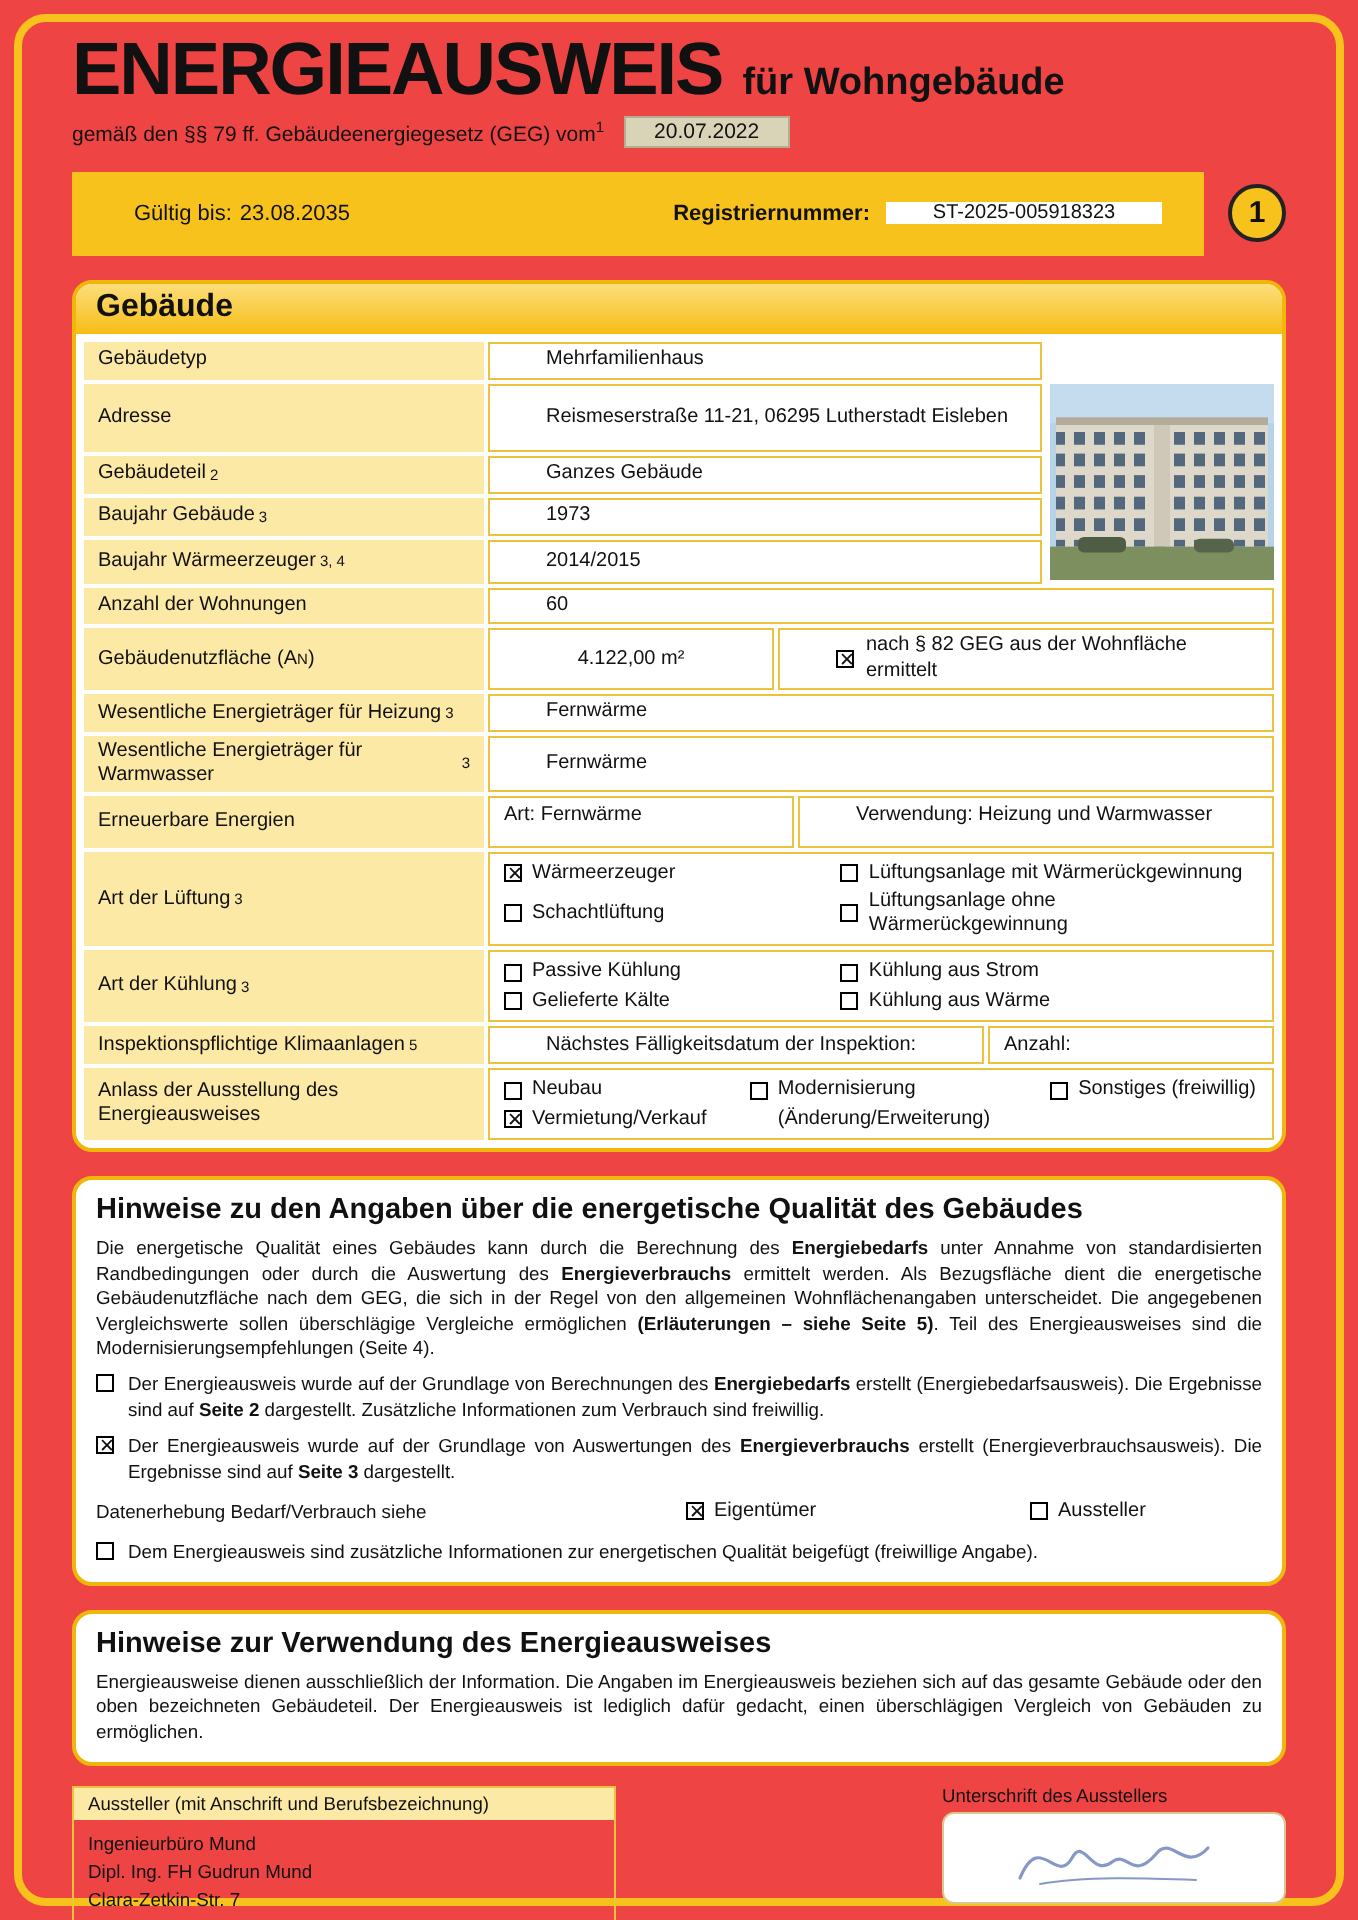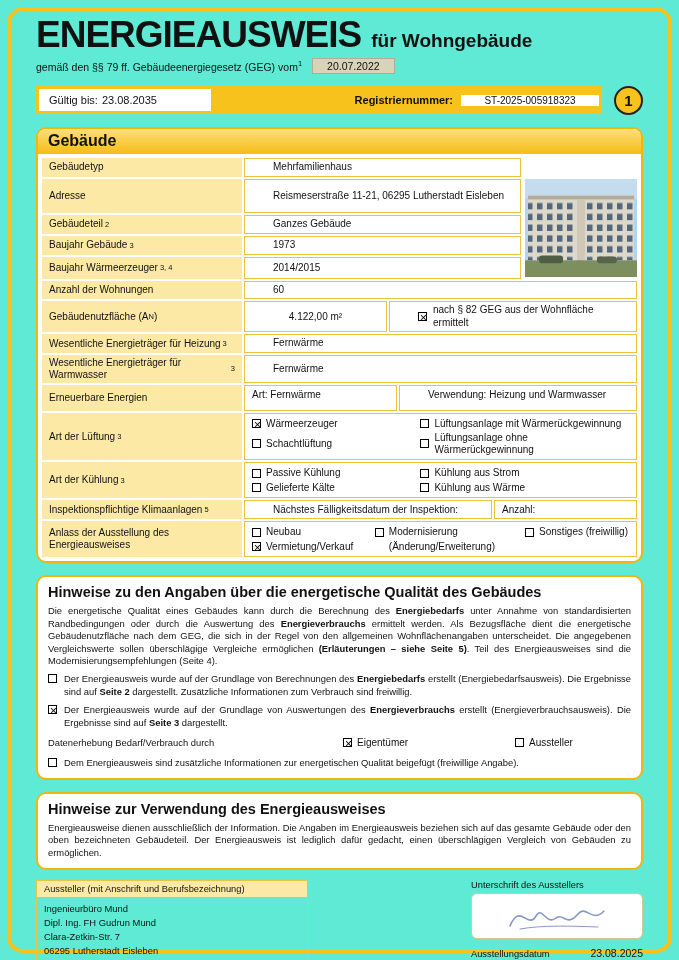--- a/index.html
+++ b/index.html
@@ -5,35 +5,35 @@
   :root{
     --gold:#F8C21D;
     --gold-deep:#F0B70A;
     --lt:#FCE9A6;
     --bd:#EDC23C;
     --ink:#111;
   }
   *{box-sizing:border-box;margin:0;padding:0;}
   html,body{background:#fff;}
   body{width:679px;height:960px;font-family:"Liberation Sans","DejaVu Sans",sans-serif;color:var(--ink);}
-  .page{position:relative;width:679px;height:960px;overflow:hidden;background:#5eead4;}
+  .page{position:relative;width:679px;height:960px;overflow:hidden;background:#ef4444;}
   .frame{position:absolute;inset:7px;border:4px solid var(--gold);border-radius:16px;pointer-events:none;}
   .content{position:absolute;left:36px;right:36px;top:16px;}
 
   
   .title-row{display:flex;align-items:baseline;gap:10px;}
   h1{font-size:37px;font-weight:bold;letter-spacing:-1px;line-height:1.05;}
   .subtitle{font-size:19px;font-weight:bold;}
   .law-line{font-size:10.5px;margin-top:3px;display:flex;align-items:center;gap:10px;}
   .law-line sup{font-size:7.5px;}
   .law-date{background:#D9D3B8;border:1px solid #b3ad92;padding:1px 14px;font-size:10.5px;}
 
   
   .band-row{display:flex;align-items:center;gap:12px;margin-top:12px;}
-  .band{flex:1;background:var(--gold);display:flex;align-items:stretch;height:28px;padding:3px;}
+  .band{flex:1;background:var(--gold);display:flex;align-items:stretch;height:28px;padding:21px;}
   .valid-box{background:#fff;display:flex;align-items:center;padding:0 10px;width:172px;font-size:11px;gap:4px;}
   .reg{margin-left:auto;display:flex;align-items:center;gap:8px;}
   .reg-label{font-weight:bold;font-size:11px;}
   .reg-box{background:#fff;display:flex;align-items:center;justify-content:center;padding:0 10px;font-size:10px;width:138px;}
   .page-circle{width:29px;height:29px;border-radius:50%;background:var(--gold);border:2.5px solid #222;display:flex;align-items:center;justify-content:center;font-weight:bold;font-size:15px;flex:none;}
 
   
   .box{border:2px solid var(--gold-deep);border-radius:10px;margin-top:12px;overflow:hidden;background:#fff;}
   .box-pad{padding:7px 10px 9px;}
   .sec-title{font-size:14.5px;font-weight:bold;margin-bottom:5px;}
@@ -339,21 +339,21 @@
           <span class="cb"></span>
           <p class="body"><span>Der Energieausweis wurde auf der Grundlage von Berechnungen des </span><b>Energiebedarfs</b><span> erstellt (Energiebedarfsausweis). Die Ergebnisse sind auf </span><b>Seite 2</b><span> dargestellt. Zusätzliche Informationen zum Verbrauch sind freiwillig.</span></p>
         </div>
 
         <div class="cb-item">
           <span class="cb checked"></span>
           <p class="body"><span>Der Energieausweis wurde auf der Grundlage von Auswertungen des </span><b>Energieverbrauchs</b><span> erstellt (Energieverbrauchsausweis). Die Ergebnisse sind auf </span><b>Seite 3</b><span> dargestellt.</span></p>
         </div>
 
         <div class="daten-row">
-          <span>Datenerhebung Bedarf/Verbrauch durch</span>
+          <span>Datenerhebung Bedarf/Verbrauch siehe</span>
           <span class="opt">
               <span class="cb checked"></span>
               <span>Eigentümer</span>
             </span>
           <span class="opt">
               <span class="cb"></span>
               <span>Aussteller</span>
             </span>
         </div>
 

